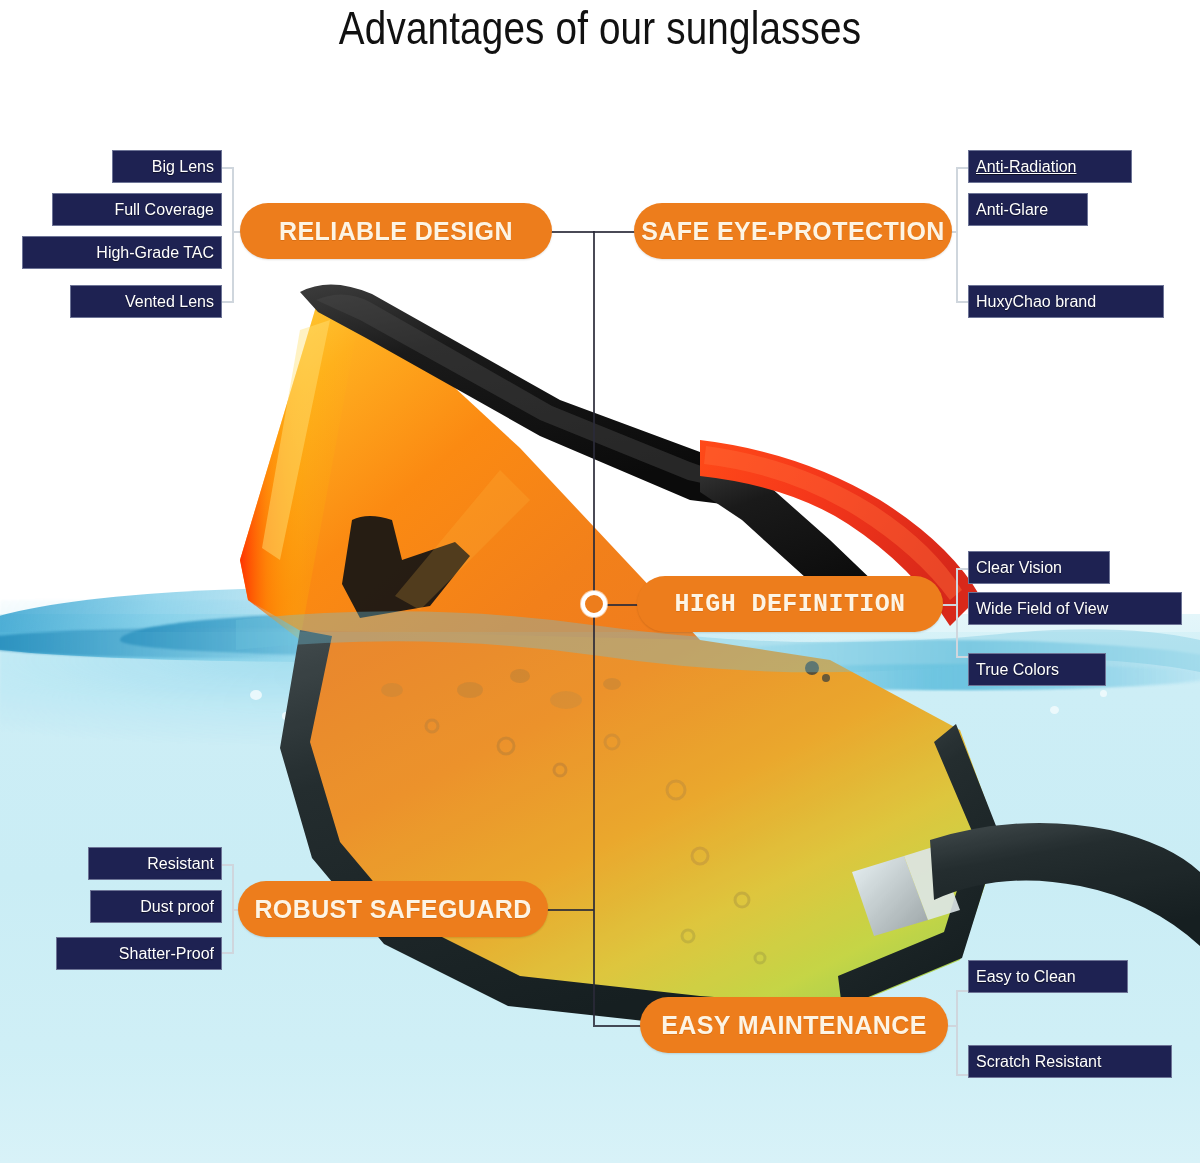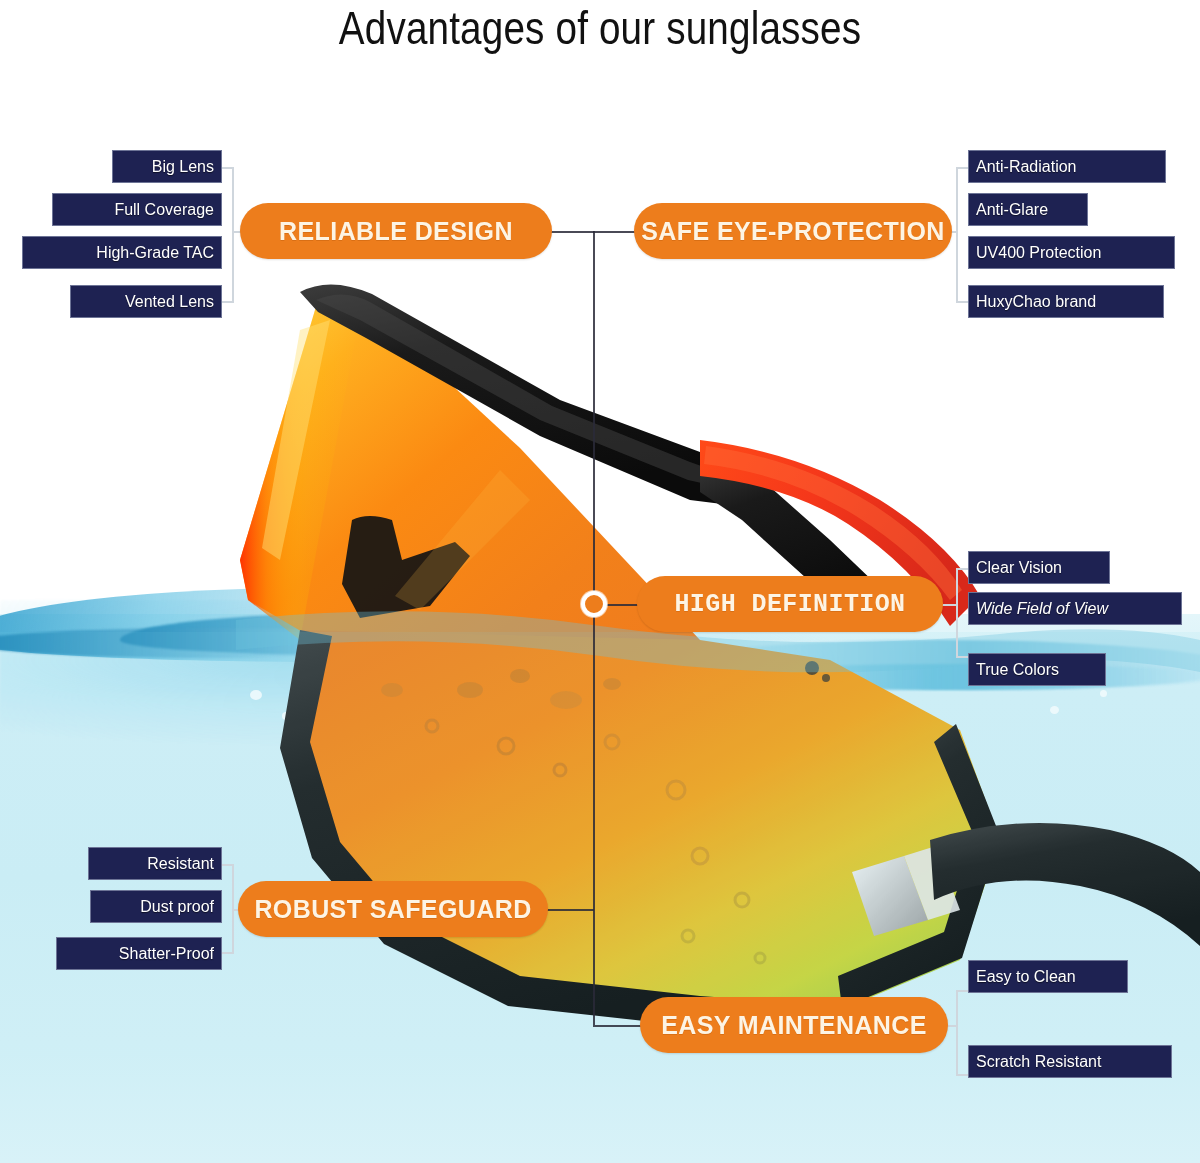--- a/index.html
+++ b/index.html
@@ -363,27 +363,26 @@
 
   <div class="pill" style="left:238px; top:881px; width:310px;">ROBUST SAFEGUARD</div>
 
   <div class="pill" style="left:640px; top:997px; width:308px;">EASY MAINTENANCE</div>
 
   <div class="chip align-right" style="left:112px; top:150px; width:110px;">Big Lens</div>
   <div class="chip align-right" style="left:52px; top:193px; width:170px;">Full Coverage</div>
   <div class="chip align-right" style="left:22px; top:236px; width:200px;">High-Grade TAC</div>
   <div class="chip align-right" style="left:70px; top:285px; width:152px;">Vented Lens</div>
 
-  <div class="chip align-left" style="left:968px; top:150px; width:198px;">Anti-Radiation</div>
+  <div class="chip align-left" style="left:968px; top:150px; width:164px;text-decoration:underline;">Anti-Radiation</div>
   <div class="chip align-left" style="left:968px; top:193px; width:120px;">Anti-Glare</div>
-  <div class="chip align-left" style="left:968px; top:236px; width:207px;">UV400 Protection</div>
   <div class="chip align-left" style="left:968px; top:285px; width:196px;">HuxyChao brand</div>
 
   <div class="chip align-left" style="left:968px; top:551px; width:142px;">Clear Vision</div>
-  <div class="chip align-left" style="left:968px; top:592px; width:214px;font-style:italic;">Wide Field of View</div>
+  <div class="chip align-left" style="left:968px; top:592px; width:214px;">Wide Field of View</div>
   <div class="chip align-left" style="left:968px; top:641px; width:138px;margin-top:12px;">True Colors</div>
 
   <div class="chip align-right" style="left:88px; top:847px; width:134px;">Resistant</div>
   <div class="chip align-right" style="left:90px; top:890px; width:132px;">Dust proof</div>
   <div class="chip align-right" style="left:56px; top:937px; width:166px;">Shatter-Proof</div>
 
   <div class="chip align-left" style="left:968px; top:960px; width:160px;">Easy to Clean</div>
   <div class="chip align-left" style="left:968px; top:1045px; width:204px;">Scratch Resistant</div>
 
 </div>

